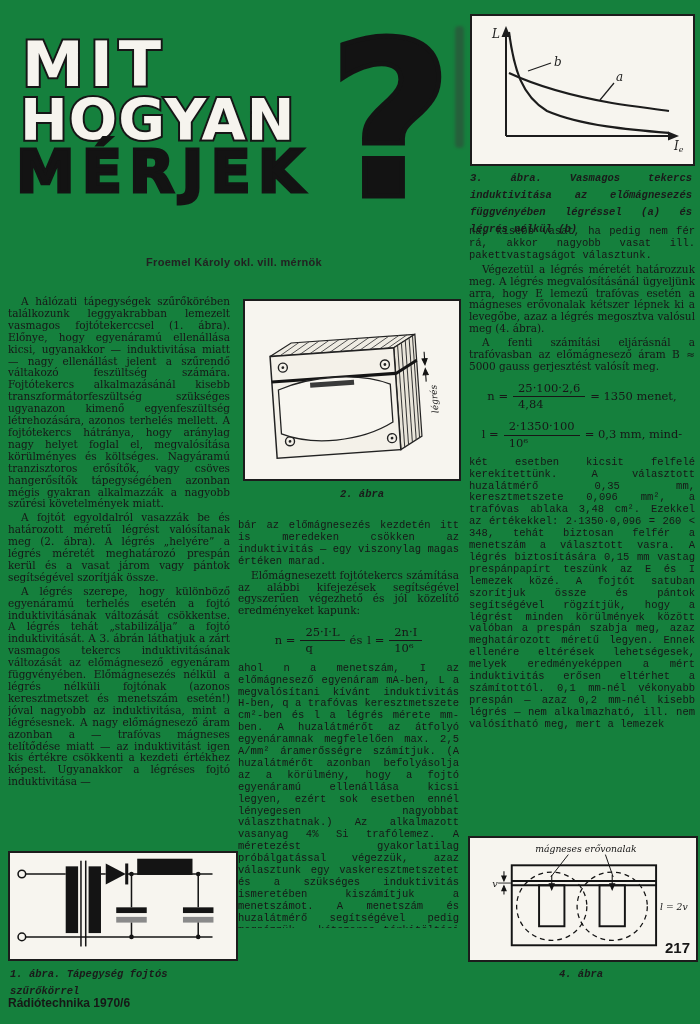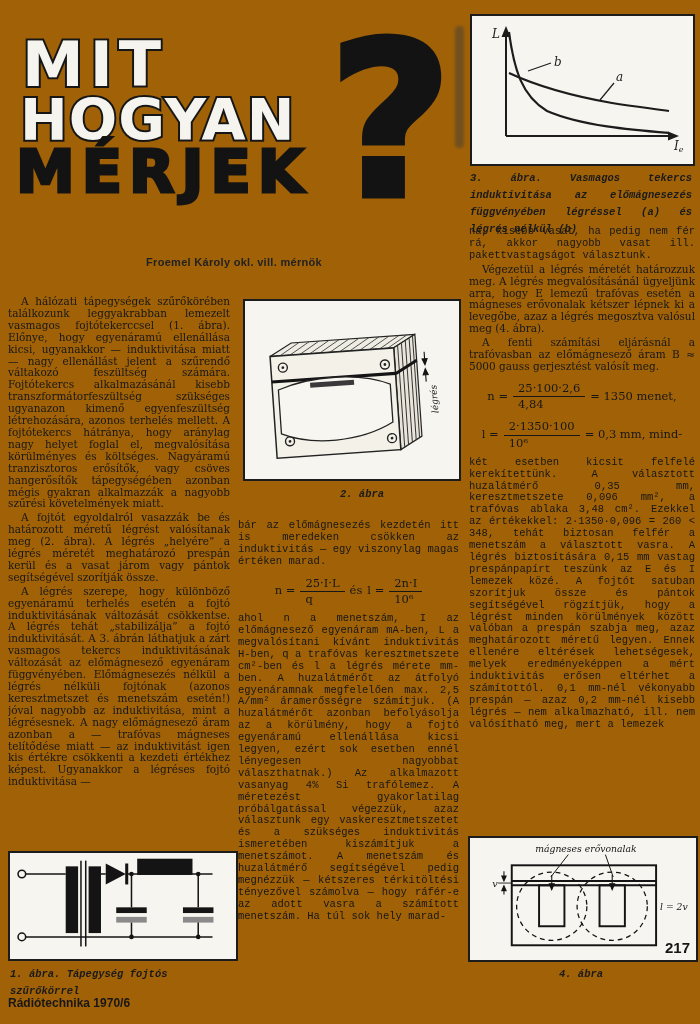--- a/index.html
+++ b/index.html
@@ -1,18 +1,18 @@
 <!DOCTYPE html>
 <html lang="hu"><head>
 <meta charset="utf-8">
 <style>
   html,body { margin:0; padding:0; }
   .page {
     position:relative; width:700px; height:1024px;
-    background:#a16207; overflow:hidden;
+    background:#15803d; overflow:hidden;
     font-family:"DejaVu Serif", serif; color:#171717;
   }
   
   .masthead { position:absolute; left:8px; top:16px; width:452px; height:205px; }
   .scan-streak {
     position:absolute; left:455px; top:26px; width:9px; height:122px;
     background:#3a3a3a; opacity:.45; filter:blur(1.5px); border-radius:4px;
   }
   
   .article-title {
@@ -161,20 +161,21 @@
   <div class="figcap cap2">2. ábra</div>
 
   <div class="col col-left">
     <p>A hálózati tápegységek szűrőkörében találkozunk leggyakrabban lemezelt vasmagos fojtótekerccsel (1. ábra). Előnye, hogy egyenáramú ellenállása kicsi, ugyanakkor — induktivitása miatt — nagy ellenállást jelent a szűrendő váltakozó feszültség számára. Fojtótekercs alkalmazásánál kisebb transzformátorfeszültség szükséges ugyanazon kimenő egyenfeszültség létrehozására, azonos terhelés mellett. A fojtótekercs hátránya, hogy aránylag nagy helyet foglal el, megvalósítása körülményes és költséges. Nagyáramú tranzisztoros erősítők, vagy csöves hangerősítők tápegységében azonban mégis gyakran alkalmazzák a nagyobb szűrési követelmények miatt.</p>
     <p>A fojtót egyoldalról vasazzák be és határozott méretű légrést valósítanak meg (2. ábra). A légrés „helyére” a légrés méretét meghatározó prespán kerül és a vasat járom vagy pántok segítségével szorítják össze.</p>
     <p>A légrés szerepe, hogy különböző egyenáramú terhelés esetén a fojtó induktivitásának változását csökkentse. A légrés tehát „stabilizálja” a fojtó induktivitását. A 3. ábrán láthatjuk a zárt vasmagos tekercs induktivitásának változását az előmágnesező egyenáram függvényében. Előmágnesezés nélkül a légrés nélküli fojtónak (azonos keresztmetszet és menetszám esetén!) jóval nagyobb az induktivitása, mint a légrésesnek. A nagy előmágnesező áram azonban a — trafóvas mágneses telítődése miatt — az induktivitást igen kis értékre csökkenti a kezdeti értékhez képest. Ugyanakkor a légréses fojtó induktivitása —</p>
   </div>
 
   <div class="col col-middle">
     <p class="noindent">bár az előmágnesezés kezdetén itt is meredeken csökken az induktivitás — egy viszonylag magas értéken marad.</p>
+    <p>Előmágnesezett fojtótekercs számítása az alábbi kifejezések segítségével egyszerűen végezhető és jól közelítő eredményeket kapunk:</p>
     <div class="formula">
       <span>n =</span>
       <span class="frac">
         <span class="num">25·I·L</span>
         <span class="den">q</span>
       </span>
       <span>és</span>
       <span>l =</span>
       <span class="frac">
         <span class="num">2n·I</span>

